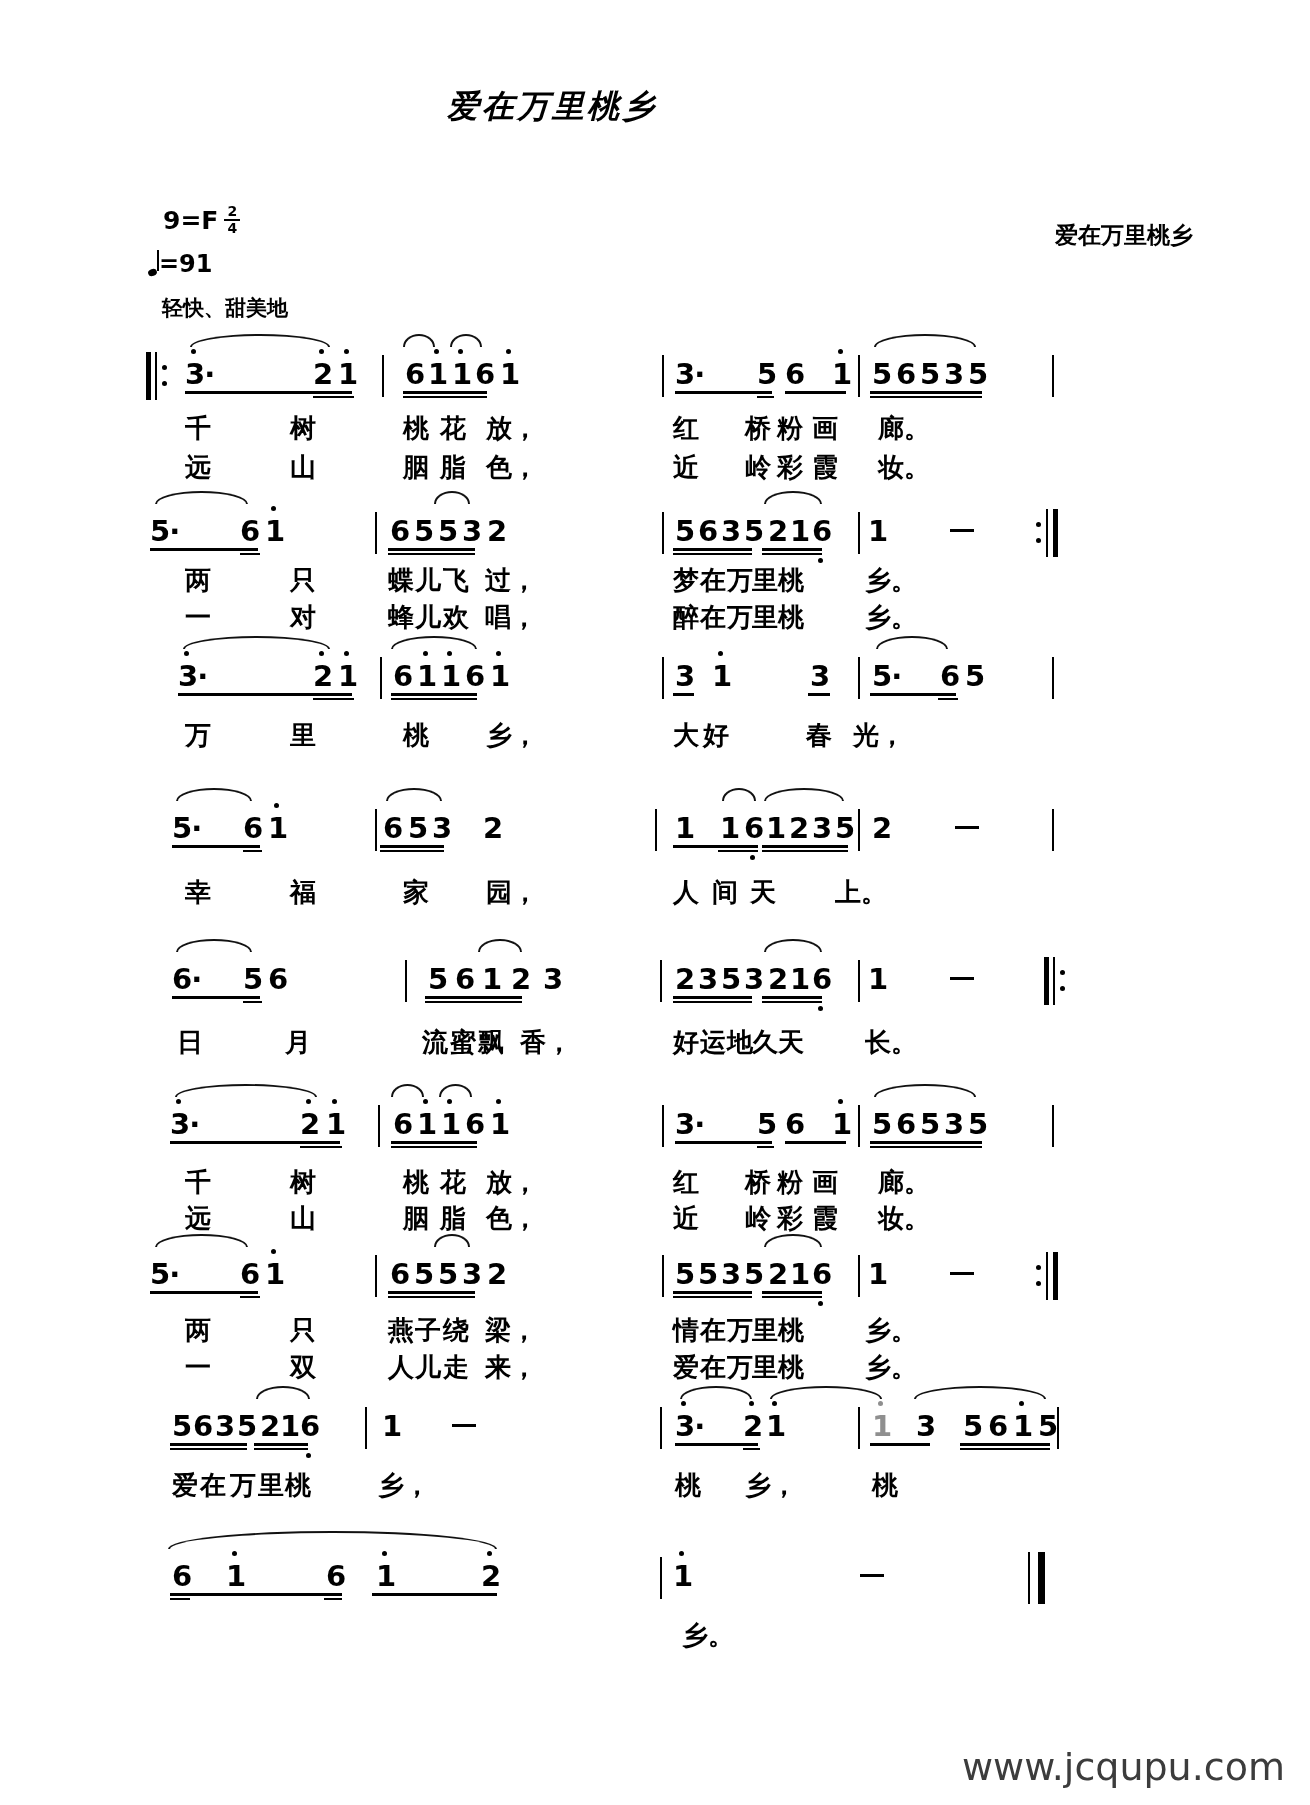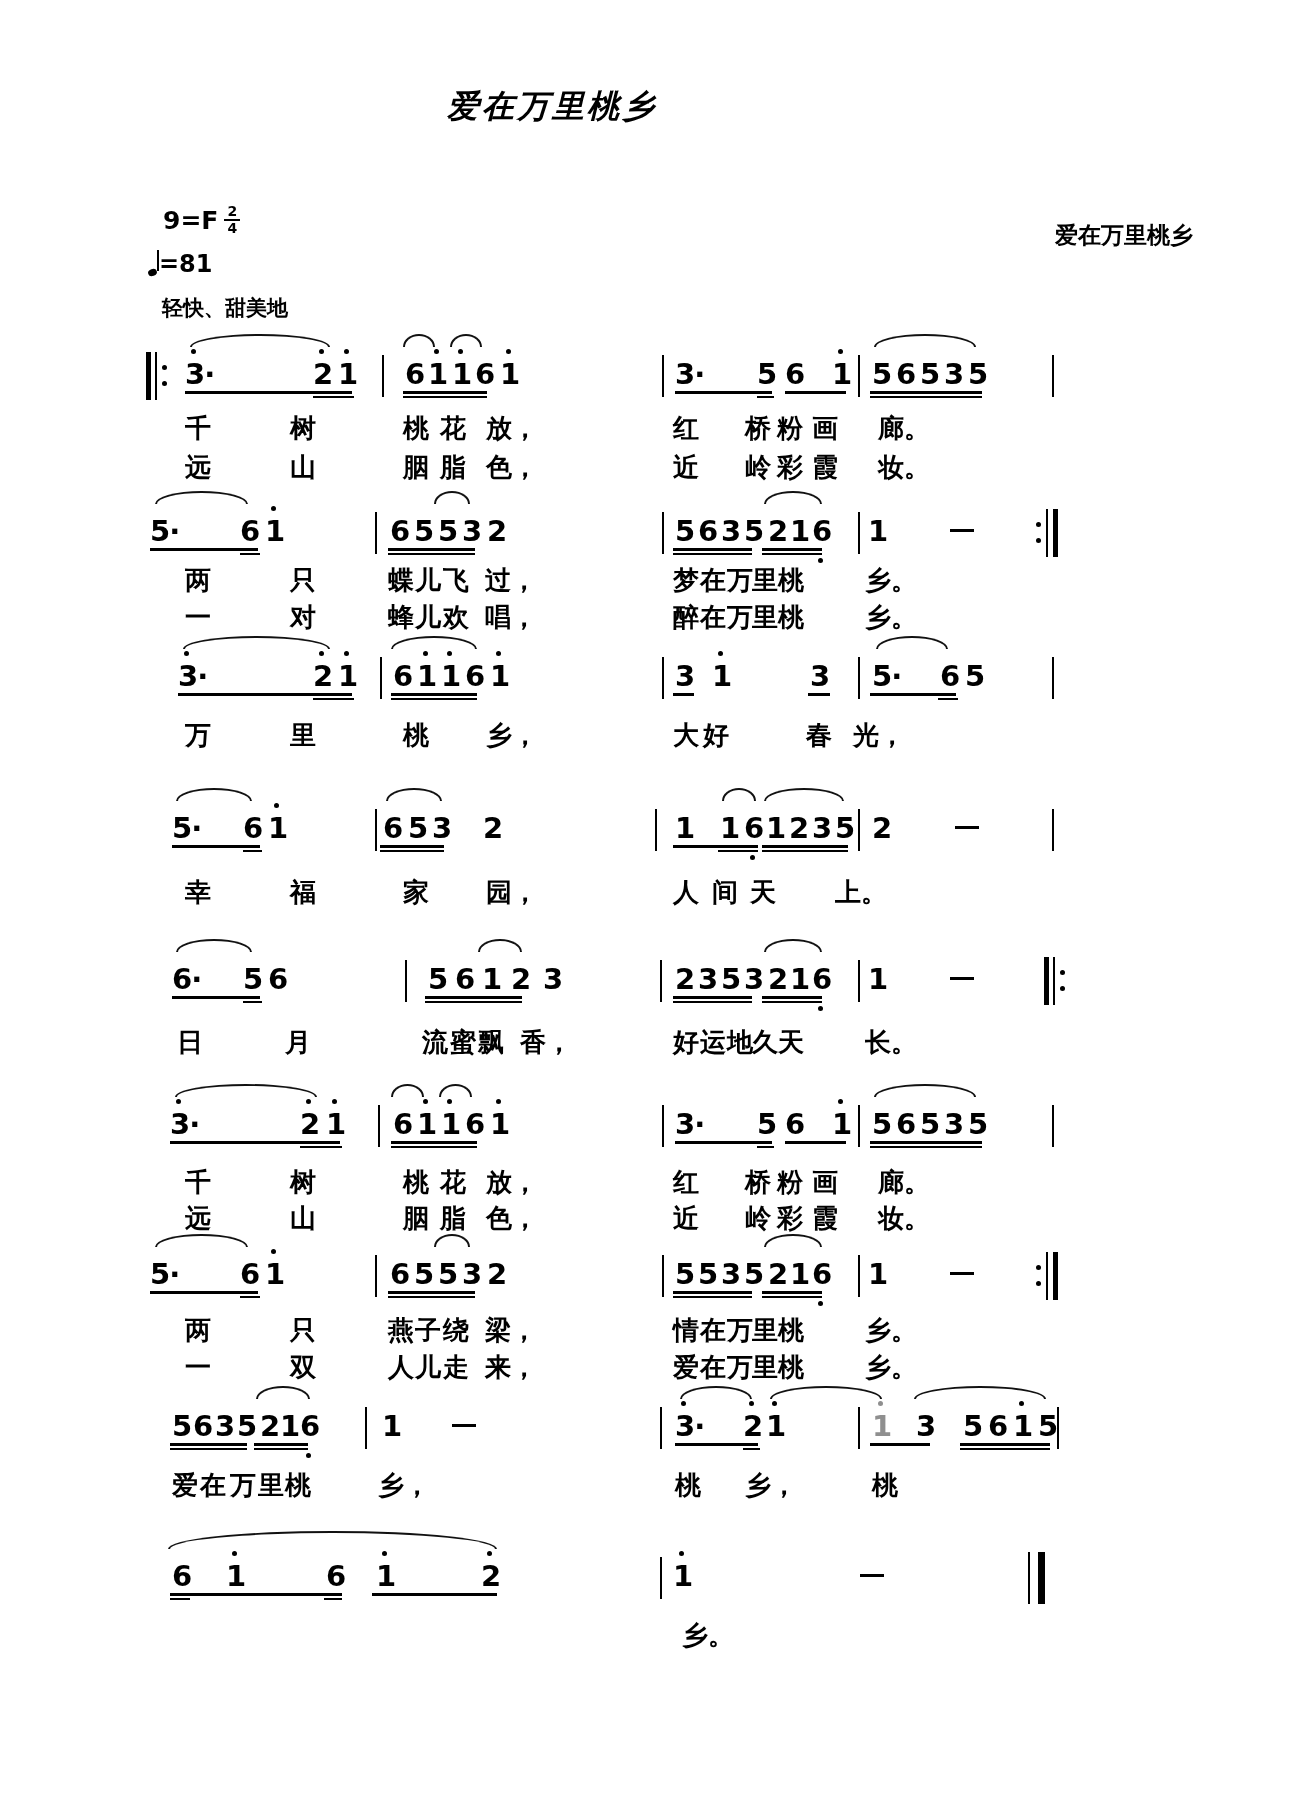--- a/index.html
+++ b/index.html
@@ -39,21 +39,21 @@
 <body>
 
 <div class="sheet">
   <div class="title">爱在万里桃乡</div>
 
   <div class="keysig">
     <span>9=F</span><span class="frac"><i>2</i><i>4</i></span>
   </div>
 
   <div class="tempo">
-    <span class="qnote"></span><span>=81</span>
+    <span class="qnote"></span><span>=91</span>
   </div>
 
   <div class="expression">轻快、甜美地</div>
   <div class="composer">爱在万里桃乡</div>
 
   <div class="score">
       <div class="bar thick" style="position: absolute; left: 146px; top: 352px; width: 5px; height: 48px;"></div>
       <div class="bar" style="position: absolute; left: 155px; top: 352px; width: 2px; height: 48px;"></div>
       <div class="rdot" style="position: absolute; left: 162px; top: 365px; width: 5px; height: 5px;"></div>
       <div class="rdot" style="position: absolute; left: 162px; top: 381px; width: 5px; height: 5px;"></div>
@@ -500,13 +500,14 @@
       <div class="ul" style="position: absolute; left: 372px; top: 1593px; width: 125px;"></div>
       <div class="bar" style="position: absolute; left: 660px; top: 1557px; width: 2px; height: 42px;"></div>
       <span class="note" style="position: absolute; left: 673px; top: 1560px;">1</span>
       <div class="odot" style="position: absolute; left: 679px; top: 1551px; width: 5px; height: 5px;"></div>
       <div class="dash" style="position: absolute; left: 860px; top: 1574px; width: 24px; height: 3px;"></div>
       <div class="bar" style="position: absolute; left: 1028px; top: 1552px; width: 2px; height: 52px;"></div>
       <div class="bar thick" style="position: absolute; left: 1038px; top: 1552px; width: 7px; height: 52px;"></div>
       <span class="lyric" style="position: absolute; left: 682px; top: 1620px;">乡。</span>
     </div>
 
+  <div class="watermark">www.jcqupu.com</div>
 </div>
 
 </body></html>

